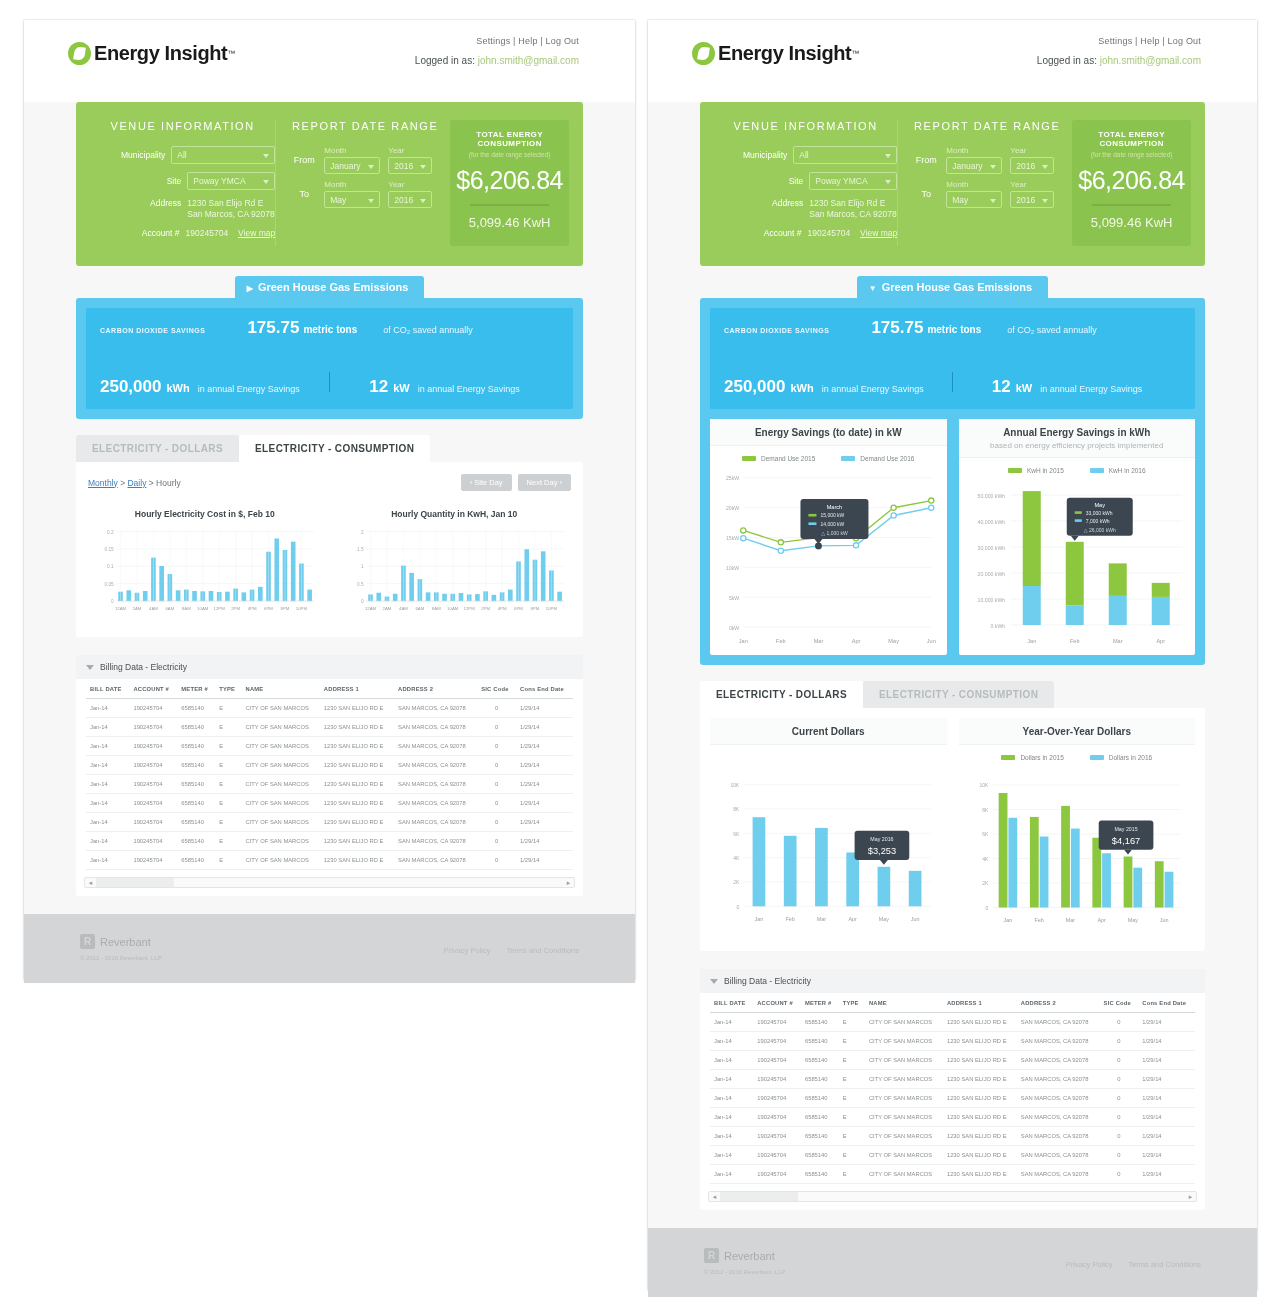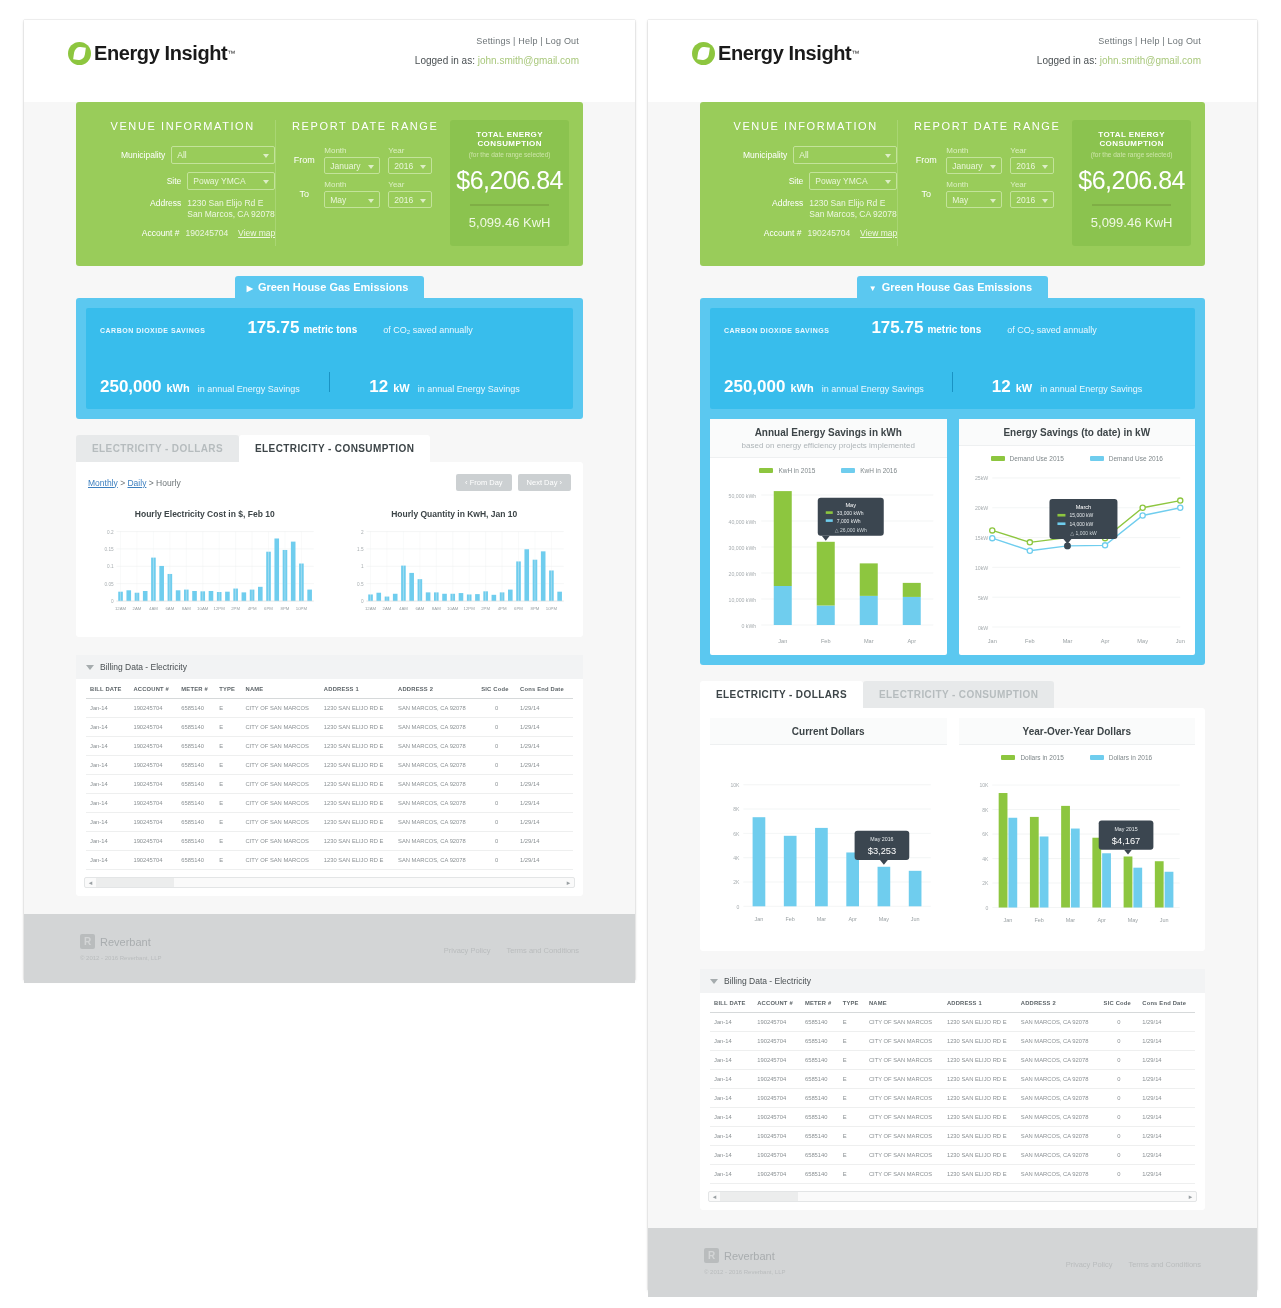--- a/index.html
+++ b/index.html
@@ -265,21 +265,21 @@
     <div class="panel">
       <div class="crumbrow">
         <div class="crumbs">
           <a>Monthly</a>
           <span>&gt;</span>
           <a>Daily</a>
           <span>&gt;</span>
           <span>Hourly</span>
         </div>
         <div class="navbtns">
-          <div class="navbtn">‹ From Day</div>
+          <div class="navbtn">‹ Site Day</div>
           <div class="navbtn">Next Day ›</div>
         </div>
       </div>
 
       <div class="two-charts">
         <div class="mini-chart">
           <div class="mini-title">Hourly Electricity Cost in $, Feb 10</div>
           <svg id="svg-hourly-cost" viewBox="0 0 240 92" width="100%" height="92">
               <line x1="26" y1="78" x2="236" y2="78" stroke="#e9ecec" stroke-width="0.5"></line>
               <text x="23" y="80.2" font-size="5" fill="#a7adb0" text-anchor="end">0</text>
@@ -686,71 +686,20 @@
             <span class="ghg-num">12</span>
             <span class="ghg-u2">kW</span>
             <span class="ghg-t2">in annual Energy Savings</span>
           </span>
         </div>
       </div>
 
       <div class="ghg-charts">
         <div class="ghg-chart">
           <div class="cchead">
-            <div class="cctitle">Annual Energy Savings in kWh</div>
-            <div class="ccsub">based on energy efficiency projects implemented</div>
-          </div>
-          <div class="cclegend">
-            <span class="lgitem">
-                <i class="lgswatch" style="background:#8dc63f"></i>
-                <span>KwH in 2015</span>
-              </span>
-            <span class="lgitem">
-                <i class="lgswatch" style="background:#6fcdee"></i>
-                <span>KwH in 2016</span>
-              </span>
-          </div>
-          <svg id="svg-annual" viewBox="0 0 230 175" width="100%" height="175">
-              <line x1="48" y1="19" x2="220" y2="19" stroke="#ebeeee" stroke-width="0.6"></line>
-              <text x="43" y="21.5" font-size="5.2" fill="#a7adb0" text-anchor="end">50,000 kWh</text>
-              <line x1="48" y1="45" x2="220" y2="45" stroke="#ebeeee" stroke-width="0.6"></line>
-              <text x="43" y="47.5" font-size="5.2" fill="#a7adb0" text-anchor="end">40,000 kWh</text>
-              <line x1="48" y1="71" x2="220" y2="71" stroke="#ebeeee" stroke-width="0.6"></line>
-              <text x="43" y="73.5" font-size="5.2" fill="#a7adb0" text-anchor="end">30,000 kWh</text>
-              <line x1="48" y1="97" x2="220" y2="97" stroke="#ebeeee" stroke-width="0.6"></line>
-              <text x="43" y="99.5" font-size="5.2" fill="#a7adb0" text-anchor="end">20,000 kWh</text>
-              <line x1="48" y1="123" x2="220" y2="123" stroke="#ebeeee" stroke-width="0.6"></line>
-              <text x="43" y="125.5" font-size="5.2" fill="#a7adb0" text-anchor="end">10,000 kWh</text>
-              <line x1="48" y1="149" x2="220" y2="149" stroke="#ebeeee" stroke-width="0.6"></line>
-              <text x="43" y="151.5" font-size="5.2" fill="#a7adb0" text-anchor="end">0 kWh</text>
-              <rect x="60.5" y="110" width="18" height="39" fill="#6fcdee"></rect>
-              <rect x="60.5" y="15.099999999999994" width="18" height="94.9" fill="#8dc63f"></rect>
-              <text x="69.5" y="167" font-size="5.6" fill="#9aa1a4" text-anchor="middle">Jan</text>
-              <rect x="103.5" y="129.5" width="18" height="19.5" fill="#6fcdee"></rect>
-              <rect x="103.5" y="65.80000000000001" width="18" height="63.699999999999996" fill="#8dc63f"></rect>
-              <text x="112.5" y="167" font-size="5.6" fill="#9aa1a4" text-anchor="middle">Feb</text>
-              <rect x="146.5" y="119.88" width="18" height="29.12" fill="#6fcdee"></rect>
-              <rect x="146.5" y="87.38" width="18" height="32.5" fill="#8dc63f"></rect>
-              <text x="155.5" y="167" font-size="5.6" fill="#9aa1a4" text-anchor="middle">Mar</text>
-              <rect x="189.5" y="120.92" width="18" height="28.08" fill="#6fcdee"></rect>
-              <rect x="189.5" y="106.88" width="18" height="14.04" fill="#8dc63f"></rect>
-              <text x="198.5" y="167" font-size="5.6" fill="#9aa1a4" text-anchor="middle">Apr</text>
-              <rect x="104.5" y="21.799999999999997" width="66" height="38" rx="3" fill="#3b4650"></rect>
-              <polygon points="108.5,59.8 116.5,59.8 112.5,64.8" fill="#3b4650"></polygon>
-              <text x="137.5" y="30.799999999999997" font-size="5.6" fill="#ffffff" text-anchor="middle">May</text>
-              <rect x="112.5" y="35.3" width="7" height="2.6" fill="#8dc63f"></rect>
-              <text x="123.5" y="38.8" font-size="5" fill="#e6eaec" text-anchor="start">33,000 kWh</text>
-              <rect x="112.5" y="43.3" width="7" height="2.6" fill="#6fcdee"></rect>
-              <text x="123.5" y="46.8" font-size="5" fill="#e6eaec" text-anchor="start">7,000 kWh</text>
-              <text x="137.5" y="55.8" font-size="5" fill="#cfd6da" text-anchor="middle">△ 26,000 kWh</text>
-            </svg>
-        </div>
-
-        <div class="ghg-chart">
-          <div class="cchead">
             <div class="cctitle">Energy Savings (to date) in kW</div>
           </div>
           <div class="cclegend">
             <span class="lgitem">
                 <i class="lgswatch" style="background:#8dc63f"></i>
                 <span>Demand Use 2015</span>
               </span>
             <span class="lgitem">
                 <i class="lgswatch" style="background:#6fcdee"></i>
                 <span>Demand Use 2016</span>
@@ -793,20 +742,71 @@
               <rect x="87.2" y="34.92307692307692" width="68" height="40" rx="3" fill="#3b4650"></rect>
               <polygon points="101.2,74.92307692307692 109.2,74.92307692307692 105.2,79.92307692307692" fill="#3b4650"></polygon>
               <text x="121.2" y="44.92307692307692" font-size="5.6" fill="#ffffff" text-anchor="middle">March</text>
               <rect x="95.2" y="49.92307692307692" width="8" height="2.6" fill="#8dc63f"></rect>
               <text x="107.2" y="53.42307692307692" font-size="5" fill="#e6eaec" text-anchor="start">15,000 kW</text>
               <rect x="95.2" y="58.42307692307692" width="8" height="2.6" fill="#6fcdee"></rect>
               <text x="107.2" y="61.92307692307692" font-size="5" fill="#e6eaec" text-anchor="start">14,000 kW</text>
               <text x="121.2" y="70.92307692307692" font-size="5" fill="#cfd6da" text-anchor="middle">△ 1,000 kW</text>
             </svg>
         </div>
+
+        <div class="ghg-chart">
+          <div class="cchead">
+            <div class="cctitle">Annual Energy Savings in kWh</div>
+            <div class="ccsub">based on energy efficiency projects implemented</div>
+          </div>
+          <div class="cclegend">
+            <span class="lgitem">
+                <i class="lgswatch" style="background:#8dc63f"></i>
+                <span>KwH in 2015</span>
+              </span>
+            <span class="lgitem">
+                <i class="lgswatch" style="background:#6fcdee"></i>
+                <span>KwH in 2016</span>
+              </span>
+          </div>
+          <svg id="svg-annual" viewBox="0 0 230 175" width="100%" height="175">
+              <line x1="48" y1="19" x2="220" y2="19" stroke="#ebeeee" stroke-width="0.6"></line>
+              <text x="43" y="21.5" font-size="5.2" fill="#a7adb0" text-anchor="end">50,000 kWh</text>
+              <line x1="48" y1="45" x2="220" y2="45" stroke="#ebeeee" stroke-width="0.6"></line>
+              <text x="43" y="47.5" font-size="5.2" fill="#a7adb0" text-anchor="end">40,000 kWh</text>
+              <line x1="48" y1="71" x2="220" y2="71" stroke="#ebeeee" stroke-width="0.6"></line>
+              <text x="43" y="73.5" font-size="5.2" fill="#a7adb0" text-anchor="end">30,000 kWh</text>
+              <line x1="48" y1="97" x2="220" y2="97" stroke="#ebeeee" stroke-width="0.6"></line>
+              <text x="43" y="99.5" font-size="5.2" fill="#a7adb0" text-anchor="end">20,000 kWh</text>
+              <line x1="48" y1="123" x2="220" y2="123" stroke="#ebeeee" stroke-width="0.6"></line>
+              <text x="43" y="125.5" font-size="5.2" fill="#a7adb0" text-anchor="end">10,000 kWh</text>
+              <line x1="48" y1="149" x2="220" y2="149" stroke="#ebeeee" stroke-width="0.6"></line>
+              <text x="43" y="151.5" font-size="5.2" fill="#a7adb0" text-anchor="end">0 kWh</text>
+              <rect x="60.5" y="110" width="18" height="39" fill="#6fcdee"></rect>
+              <rect x="60.5" y="15.099999999999994" width="18" height="94.9" fill="#8dc63f"></rect>
+              <text x="69.5" y="167" font-size="5.6" fill="#9aa1a4" text-anchor="middle">Jan</text>
+              <rect x="103.5" y="129.5" width="18" height="19.5" fill="#6fcdee"></rect>
+              <rect x="103.5" y="65.80000000000001" width="18" height="63.699999999999996" fill="#8dc63f"></rect>
+              <text x="112.5" y="167" font-size="5.6" fill="#9aa1a4" text-anchor="middle">Feb</text>
+              <rect x="146.5" y="119.88" width="18" height="29.12" fill="#6fcdee"></rect>
+              <rect x="146.5" y="87.38" width="18" height="32.5" fill="#8dc63f"></rect>
+              <text x="155.5" y="167" font-size="5.6" fill="#9aa1a4" text-anchor="middle">Mar</text>
+              <rect x="189.5" y="120.92" width="18" height="28.08" fill="#6fcdee"></rect>
+              <rect x="189.5" y="106.88" width="18" height="14.04" fill="#8dc63f"></rect>
+              <text x="198.5" y="167" font-size="5.6" fill="#9aa1a4" text-anchor="middle">Apr</text>
+              <rect x="104.5" y="21.799999999999997" width="66" height="38" rx="3" fill="#3b4650"></rect>
+              <polygon points="108.5,59.8 116.5,59.8 112.5,64.8" fill="#3b4650"></polygon>
+              <text x="137.5" y="30.799999999999997" font-size="5.6" fill="#ffffff" text-anchor="middle">May</text>
+              <rect x="112.5" y="35.3" width="7" height="2.6" fill="#8dc63f"></rect>
+              <text x="123.5" y="38.8" font-size="5" fill="#e6eaec" text-anchor="start">33,000 kWh</text>
+              <rect x="112.5" y="43.3" width="7" height="2.6" fill="#6fcdee"></rect>
+              <text x="123.5" y="46.8" font-size="5" fill="#e6eaec" text-anchor="start">7,000 kWh</text>
+              <text x="137.5" y="55.8" font-size="5" fill="#cfd6da" text-anchor="middle">△ 26,000 kWh</text>
+            </svg>
+        </div>
       </div>
     </div>
 
     <div class="tabs">
       <div class="tab active">ELECTRICITY - DOLLARS</div>
       <div class="tab inactive">ELECTRICITY - CONSUMPTION</div>
     </div>
 
     <div class="panel">
       <div class="two-charts">

